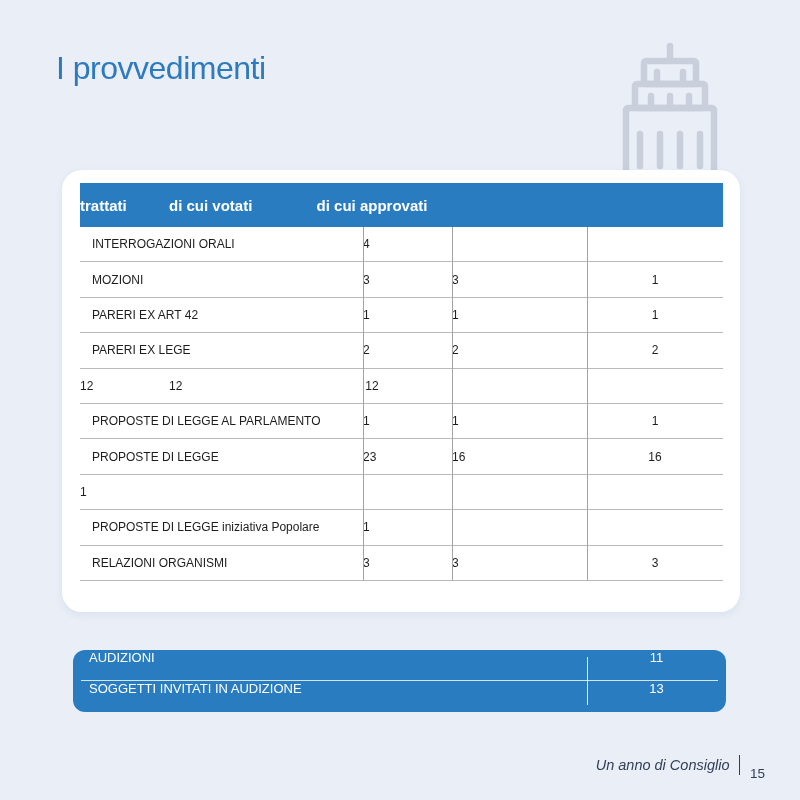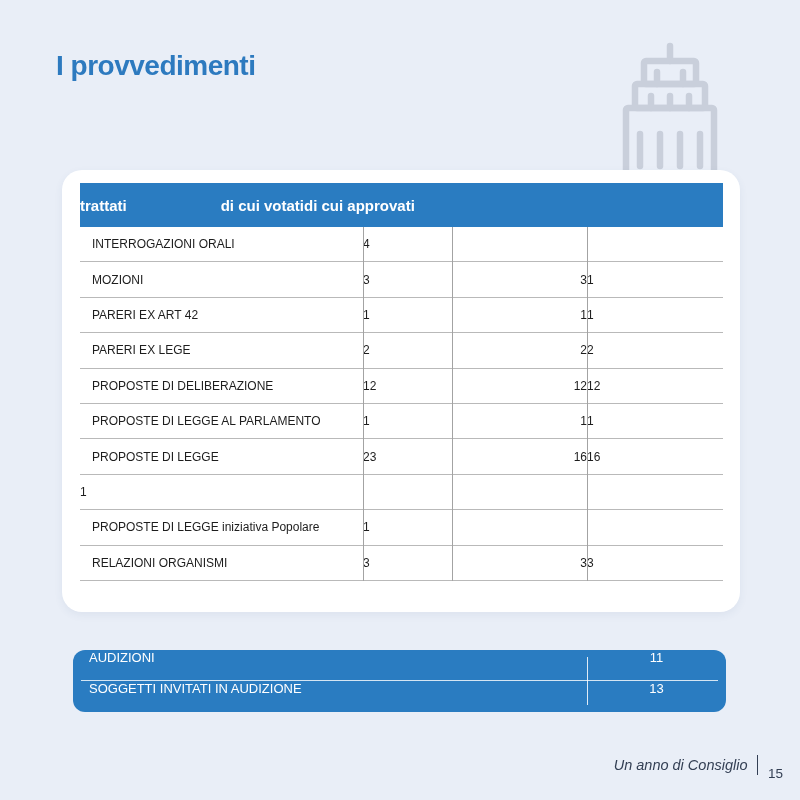--- a/index.html
+++ b/index.html
@@ -9,22 +9,22 @@
     background: #e9eef7;
     font-family: "Liberation Sans", sans-serif;
     overflow: hidden;
   }
 
   
   .page-title {
     position: absolute;
     left: 56px;
     top: 50px;
-    font-size: 28px;
-    font-weight: bold;
+    font-size: 32px;
+    font-weight: normal;
     letter-spacing: -0.5px;
     color: #2d7abf;
   }
 
   
   .building-icon {
     position: absolute;
     left: 619px;
     top: 40px;
     z-index: 1;
@@ -60,22 +60,22 @@
     display: flex;
     align-items: center;
     height: 35.4px;
     border-bottom: 1px solid #b9b9b9;
     font-size: 12px;
     color: #1d1d1d;
   }
   .trow:last-child { border-bottom: none; }
   .c-label { width: 283px; padding-left: 12px; text-align: left; }
   .c-num1  { width: 89px;  text-align: left; }
-  .c-num2  { width: 135px; text-align: right; }
-  .c-num3  { width: 136px; text-align: left; }
+  .c-num2  { width: 135px; text-align: left; }
+  .c-num3  { width: 136px; text-align: center; }
 
   .vline {
     position: absolute;
     top: 0;
     width: 1px;
     height: 100%;
     background: #a3a3a3;
   }
   .vline.v1 { left: 283px; }
   .vline.v2 { left: 372px; }
@@ -117,21 +117,21 @@
     top: 7px;
     bottom: 7px;
     width: 1px;
     background: rgba(255, 255, 255, 0.85);
     z-index: 3;
   }
 
   
   .footer {
     position: absolute;
-    right: 17px;
+    right: 35px;
     top: 748px;
     display: flex;
     align-items: center;
     gap: 9px;
     color: #333f54;
   }
   .footer-text {
     font-style: italic;
     font-size: 14.5px;
   }
@@ -194,21 +194,20 @@
         <div class="c-num2">1</div>
         <div class="c-num3">1</div>
       </div>
       <div class="trow">
         <div class="c-label">PARERI EX LEGE</div>
         <div class="c-num1">2</div>
         <div class="c-num2">2</div>
         <div class="c-num3">2</div>
       </div>
       <div class="trow">
-        <div class="c-label">PROPOSTE DI DELIBERAZIONE</div>
         <div class="c-num1">12</div>
         <div class="c-num2">12</div>
         <div class="c-num3">12</div>
       </div>
       <div class="trow">
         <div class="c-label">PROPOSTE DI LEGGE AL PARLAMENTO</div>
         <div class="c-num1">1</div>
         <div class="c-num2">1</div>
         <div class="c-num3">1</div>
       </div>

